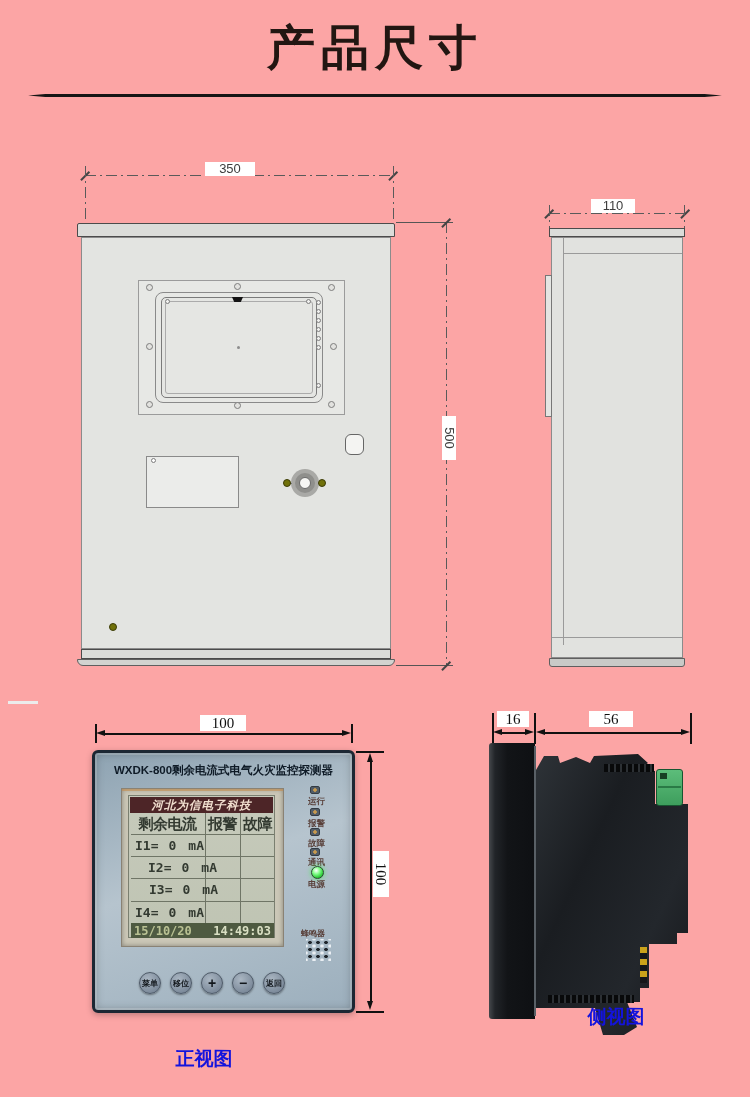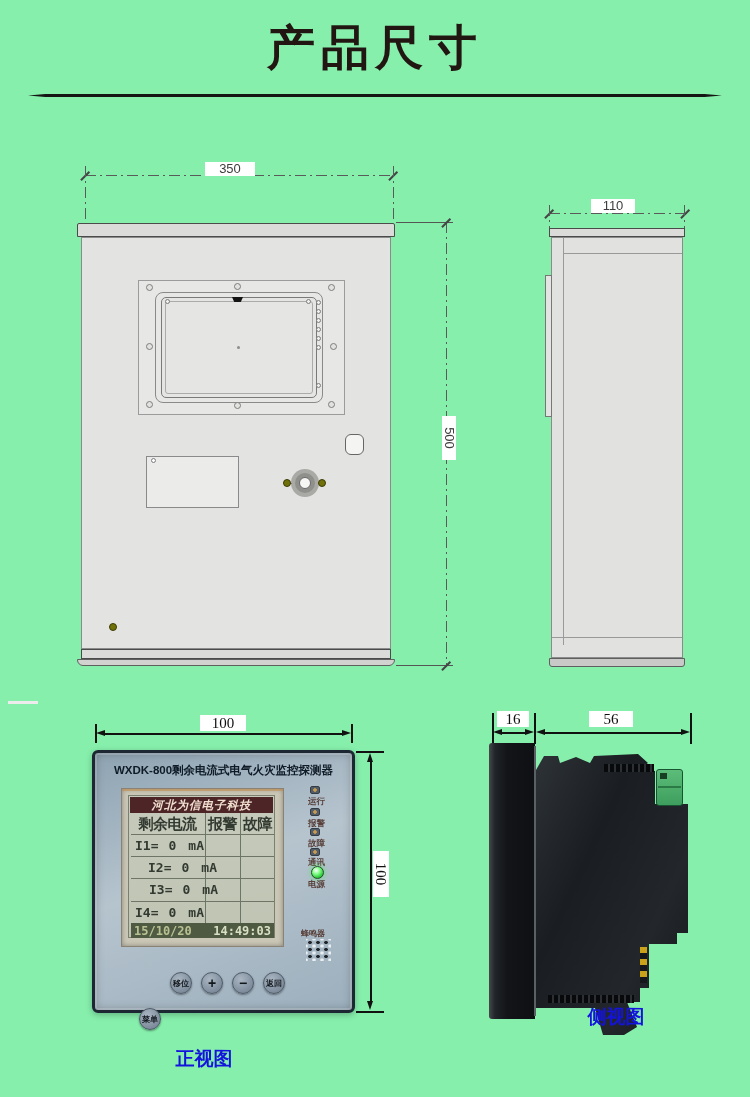--- a/index.html
+++ b/index.html
@@ -1,16 +1,16 @@
 <!DOCTYPE html>
 <html><head>
 <meta charset="utf-8">
 <style>
   html,body{margin:0;padding:0;background:#fff;}
-  .page{position:relative;width:750px;height:1097px;background:#86efac;overflow:hidden;
+  .page{position:relative;width:750px;height:1097px;background:#fca5a5;overflow:hidden;
         font-family:"Liberation Sans",sans-serif;}
   .abs{position:absolute;}
 
   
   .title{left:0;top:16px;width:750px;text-align:center;font-size:48px;font-weight:bold;
          color:#221612;letter-spacing:6px;}
   .divider{left:28px;top:94px;width:694px;height:3px;background:#151515;
            clip-path:polygon(0 50%,2.5% 0,97.5% 0,100% 50%,97.5% 100%,2.5% 100%);}
   .subtitle{left:0;top:112px;width:750px;text-align:center;font-size:20px;font-weight:600;color:#161616;}
 
@@ -243,21 +243,21 @@
     <div class="abs led-sq" style="left:310px;top:828px;"></div>
     <div class="abs led-lab" style="left:308px;top:839px;">故障</div>
     <div class="abs led-sq" style="left:310px;top:848px;"></div>
     <div class="abs led-lab" style="left:308px;top:858px;">通讯</div>
     <div class="abs led-grn" style="left:311px;top:866px;"></div>
     <div class="abs led-lab" style="left:308px;top:880px;">电源</div>
 
     <div class="abs led-lab" style="left:301px;top:929px;font-size:8px;">蜂鸣器</div>
     <div class="abs buzz-dots" style="left:306px;top:939px;"></div>
 
-    <div class="abs btn" style="left:139px;top:972px;margin-top:36px;">菜单</div>
+    <div class="abs btn" style="left:139px;top:972px;">菜单</div>
     <div class="abs btn" style="left:170px;top:972px;">移位</div>
     <div class="abs btn sym" style="left:201px;top:972px;">+</div>
     <div class="abs btn sym" style="left:232px;top:972px;">−</div>
     <div class="abs btn" style="left:263px;top:972px;">返回</div>
   </div>
 
   <div>
     <div class="abs pline-v" style="left:492px;top:713px;height:31px;"></div>
     <div class="abs pline-v" style="left:534px;top:713px;height:31px;"></div>
     <div class="abs pline-v" style="left:690px;top:713px;height:31px;"></div>

